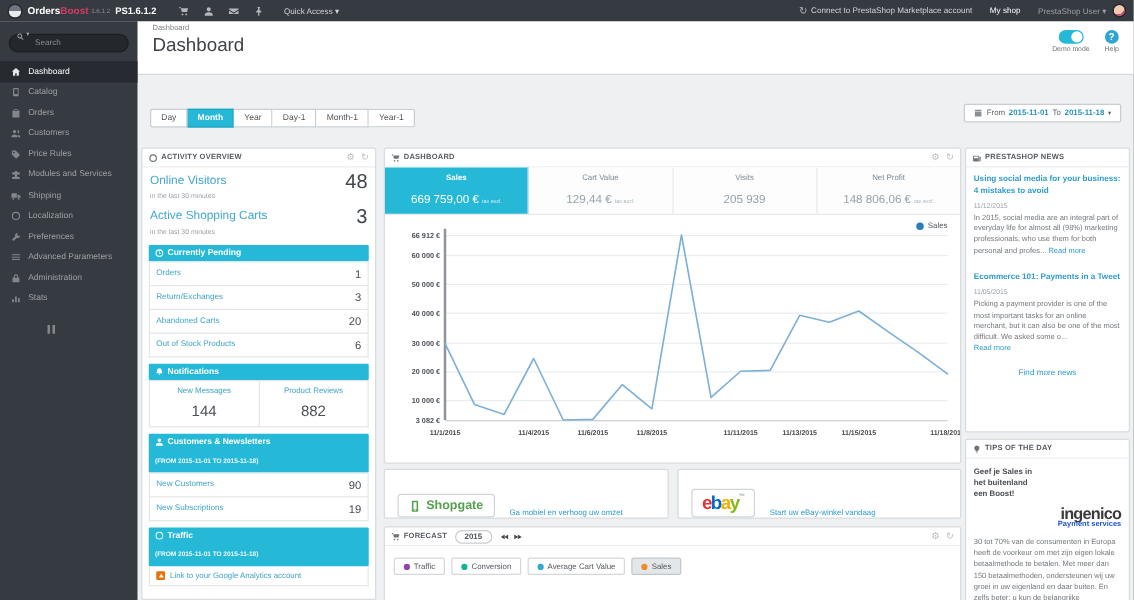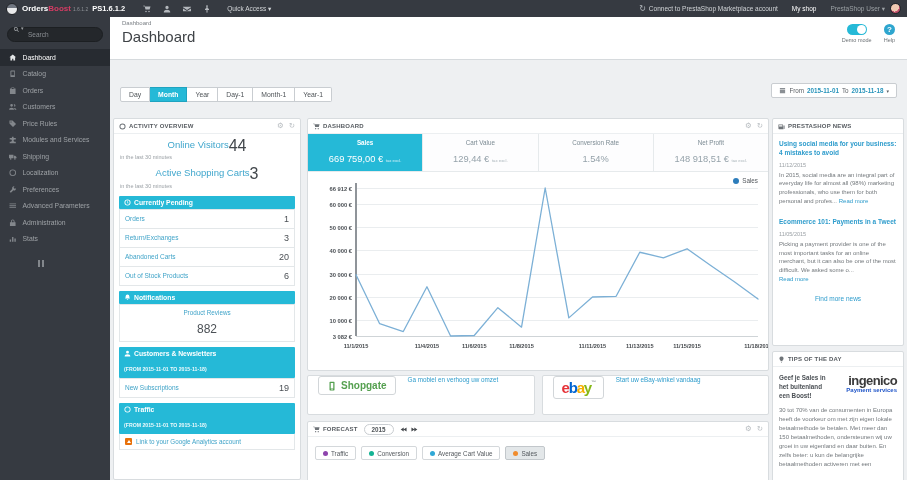--- a/index.html
+++ b/index.html
@@ -66,21 +66,21 @@
   .panel { position:absolute; background:#fff; border:1px solid #d8dcdf; border-radius:2px; overflow:hidden; }
   .panel-h { height:15px; display:flex; align-items:center; padding:0 5px; border-bottom:1px solid #eceff1; color:#565b60; }
   .panel-h .pic { display:flex; align-items:center; margin-right:3px; color:#6f7479; }
   .panel-h .pic svg { width:7px; height:7px; }
   .panel-h .ttl { font-size:6px; font-weight:bold; letter-spacing:.2px; }
   .panel-h .ptools { margin-left:auto; display:flex; gap:5px; color:#b9bec2; font-size:7.5px; line-height:1; }
   .panel-h .ptools span { cursor:pointer; }
 
   
   .col-left { left:3px; top:101px; width:188px; height:362px; }
-  .stat { display:flex; justify-content:center; align-items:flex-start; padding:5px 6px 0; }
+  .stat { display:flex; justify-content:space-between; align-items:flex-start; padding:5px 6px 0; }
   .stat .lbl { color:#41a7cd; font-size:9.5px; }
   .stat .val { font-size:16px; font-weight:300; color:#42474c; line-height:.9; }
   .sub { font-size:5.5px; color:#9aa0a5; padding:1px 6px 2px; }
   .bluebar { background:#25b9d7; color:#fff; margin:5px 5px 0; padding:3px 5px; border-radius:1px; }
   .bluebar .bb1 { display:flex; align-items:center; gap:3px; font-size:6.8px; font-weight:bold; }
   .bluebar svg { width:7px; height:7px; }
   .bluebar .bb2 { font-size:5.2px; font-weight:bold; opacity:.92; margin-top:1px; }
   .srows { margin:0 5px; }
   .srow { display:flex; justify-content:space-between; align-items:center; border:1px solid #e3e7e9; border-top:none; padding:4px 5px; }
   .srow:first-child { border-top:1px solid #e3e7e9; }
@@ -106,21 +106,21 @@
   .kpi .kn { font-size:4.3px; color:#a9b4ba; }
   .kpi.active { background:#25b9d7; }
   .kpi.active .kl { color:#fff; font-weight:bold; }
   .kpi.active .kv { color:#fff; font-weight:400; }
   .kpi.active .kn { color:#d5f1f8; }
   .chartwrap { position:relative; height:180px; }
   .chart-legend { position:absolute; top:5px; right:10px; display:flex; align-items:center; gap:3px; font-size:6.3px; color:#54595e; }
   .chart-legend .dot { width:6px; height:6px; border-radius:50%; }
 
   .partners { position:absolute; left:197px; top:358px; width:462px; display:flex; gap:7px; }
-  .pcard { flex:1; background:#fff; border:1px solid #d8dcdf; border-radius:2px; height:40px; display:flex; align-items:flex-start; padding:0 10px; gap:12px; }
+  .pcard { flex:1; background:#fff; border:1px solid #d8dcdf; border-radius:2px; height:40px; display:flex; align-items:flex-end; padding:0 10px; gap:12px; }
   .logobox { border:1px solid #d2d6d9; border-radius:3px; padding:3px 8px; background:#fff; display:flex; align-items:center; gap:4px; }
   .sgtext { font-size:10px; font-weight:bold; color:#55a050; }
   .sgphone { color:#55a050; display:flex; }
   .sgphone svg { width:10px; height:10px; }
   .plink { font-size:6.3px; color:#2e9ccc; cursor:pointer; }
   .ebword { font-size:15px; font-weight:bold; letter-spacing:-1.2px; line-height:1; }
   .ebtm { font-size:5px; color:#9aa0a5; vertical-align:top; }
 
   .forecast { left:197px; top:404px; width:462px; height:80px; }
   .fyear { border:1px solid #c9cdd1; border-radius:8px; padding:1px 7px; font-size:6.3px; font-weight:bold; color:#4e5357; margin-left:6px; }
@@ -134,21 +134,21 @@
 
   
   .col-right { left:662px; top:101px; width:132px; height:228px; }
   .article { padding:6px 6px 7px; }
   .article .at { font-size:6.5px; font-weight:bold; color:#2e9ccc; line-height:1.35; cursor:pointer; }
   .article .ad { font-size:5.5px; color:#9aa0a5; margin:4px 0 3px; }
   .article .ab { font-size:6px; color:#74797d; line-height:1.45; }
   .article .ab a { color:#2e9ccc; text-decoration:none; }
   .findmore { text-align:center; font-size:6.5px; color:#2e9ccc; padding:5px 0 8px; cursor:pointer; }
   .tipspanel { left:662px; top:334px; width:132px; height:150px; }
-  .tipshead { display:flex; padding:7px 6px 4px; gap:4px; }
+  .tipshead { display:flex; padding:7px 6px 4px; gap:4px;flex-direction:column; }
   .tipstitle { font-size:6.3px; font-weight:bold; color:#4a4f54; width:44%; line-height:1.4; }
   .ing { margin-left:auto; text-align:right; }
   .ing .b { font-size:13px; font-weight:bold; color:#3a3a3a; letter-spacing:-.6px; line-height:1; }
   .ing .s { font-size:6px; font-weight:bold; color:#2156c8; line-height:1.15; }
   .tipsbody { padding:2px 6px; font-size:6px; color:#74797d; line-height:1.5; }
 </style>
 </head>
 <body>
 
 <div class="screen">
@@ -328,21 +328,21 @@
             </svg>
           </span>
         <span class="ttl">ACTIVITY OVERVIEW</span>
         <span class="ptools">
             <span>⚙</span>
             <span>↻</span>
           </span>
       </div>
       <div class="stat">
         <span class="lbl">Online Visitors</span>
-        <span class="val">44</span>
+        <span class="val">48</span>
       </div>
       <div class="sub">in the last 30 minutes</div>
       <div class="stat">
         <span class="lbl">Active Shopping Carts</span>
         <span class="val">3</span>
       </div>
       <div class="sub">in the last 30 minutes</div>
 
       <div class="bluebar">
         <span class="bb1">
@@ -374,35 +374,43 @@
       <div class="bluebar">
         <span class="bb1">
             <svg viewBox="0 0 16 16" fill="#fff">
               <path d="M8 1.2a4.3 4.3 0 0 1 4.3 4.3c0 2.8.7 4 1.7 5H2c1-1 1.7-2.2 1.7-5A4.3 4.3 0 0 1 8 1.2zM6.3 11.5a1.7 1.7 0 0 0 3.4 0z"></path>
             </svg>
             <span>Notifications</span>
           </span>
       </div>
       <div class="ntable">
         <div class="ncell">
+            <div class="nh">New Messages</div>
+            <div class="nv">144</div>
+          </div>
+        <div class="ncell">
             <div class="nh">Product Reviews</div>
             <div class="nv">882</div>
           </div>
       </div>
 
       <div class="bluebar">
         <span class="bb1">
             <svg viewBox="0 0 16 16" fill="#fff">
               <path d="M8 8.2a3.3 3.3 0 1 0 0-6.6 3.3 3.3 0 0 0 0 6.6zM1.5 15a6.5 5.3 0 0 1 13 0z"></path>
             </svg>
             <span>Customers &amp; Newsletters</span>
           </span>
         <span class="bb2">(FROM 2015-11-01 TO 2015-11-18)</span>
       </div>
       <div class="srows">
+        <div class="srow">
+            <span class="rl">New Customers</span>
+            <span class="rv">90</span>
+          </div>
         <div class="srow">
             <span class="rl">New Subscriptions</span>
             <span class="rv">19</span>
           </div>
       </div>
 
       <div class="bluebar">
         <span class="bb1">
             <svg viewBox="0 0 16 16" fill="#fff" fill-rule="evenodd">
               <path d="M8 1a7 7 0 1 0 0 14A7 7 0 0 0 8 1zm0 1.8a5.2 5.2 0 1 1 0 10.4A5.2 5.2 0 0 1 8 2.8z"></path>
@@ -433,26 +441,26 @@
       <div class="kpis">
         <div class="kpi active">
             <div class="kl">Sales</div>
             <div class="kv"><span>669 759,00 €</span> <span class="kn">tax excl.</span></div>
           </div>
         <div class="kpi">
             <div class="kl">Cart Value</div>
             <div class="kv"><span>129,44 €</span> <span class="kn">tax excl.</span></div>
           </div>
         <div class="kpi">
-            <div class="kl">Conversion Rate</div>
-            <div class="kv"><span>1.54%</span></div>
+            <div class="kl">Visits</div>
+            <div class="kv"><span>205 939</span></div>
           </div>
         <div class="kpi">
             <div class="kl">Net Profit</div>
-            <div class="kv"><span>148 918,51 €</span> <span class="kn">tax excl.</span></div>
+            <div class="kv"><span>148 806,06 €</span> <span class="kn">tax excl.</span></div>
           </div>
       </div>
       <div class="chartwrap">
         <svg id="sales-svg" width="460" height="180">
             <line x1="48" x2="450" y1="16.5" y2="16.5" stroke="#eaedef" stroke-width="1"></line>
             <text x="44" y="18.5" text-anchor="end" font-size="5.8" font-weight="bold" fill="#4a4f54" font-family="inherit">66 912 €</text>
             <line x1="48" x2="450" y1="32.5" y2="32.5" stroke="#eaedef" stroke-width="1"></line>
             <text x="44" y="34.5" text-anchor="end" font-size="5.8" font-weight="bold" fill="#4a4f54" font-family="inherit">60 000 €</text>
             <line x1="48" x2="450" y1="55.5" y2="55.5" stroke="#eaedef" stroke-width="1"></line>
             <text x="44" y="57.5" text-anchor="end" font-size="5.8" font-weight="bold" fill="#4a4f54" font-family="inherit">50 000 €</text>

